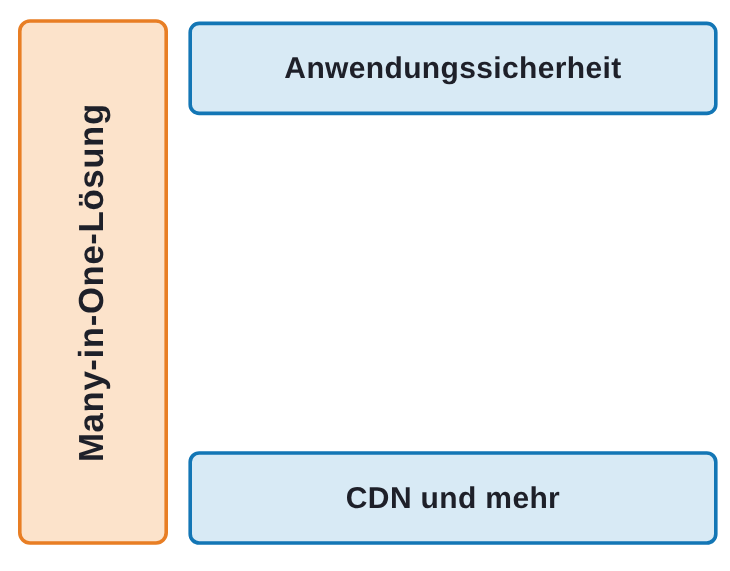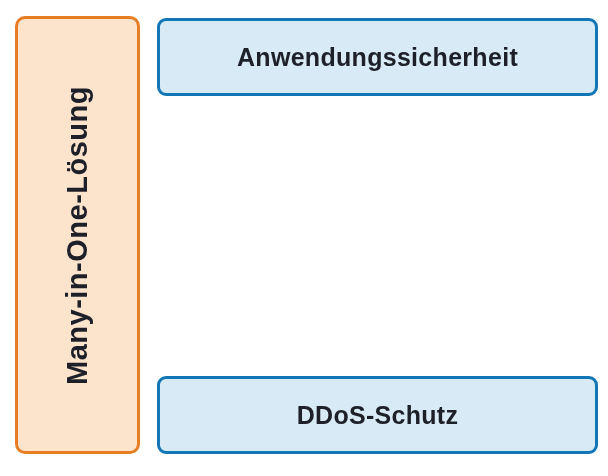--- a/index.html
+++ b/index.html
@@ -79,17 +79,17 @@
 
   <div class="left-box">
     <span class="vertical-label">Many-in-One-Lösung</span>
   </div>
 
   <div class="right-col">
     <div class="feature-box">
       <span class="label">Anwendungssicherheit</span>
     </div>
     <div class="feature-box">
-      <span class="label">DDoS-Schutz</span>
+      <span class="label">CDN und mehr</span>
     </div>
   </div>
 
 </div>
 
 </body></html>

